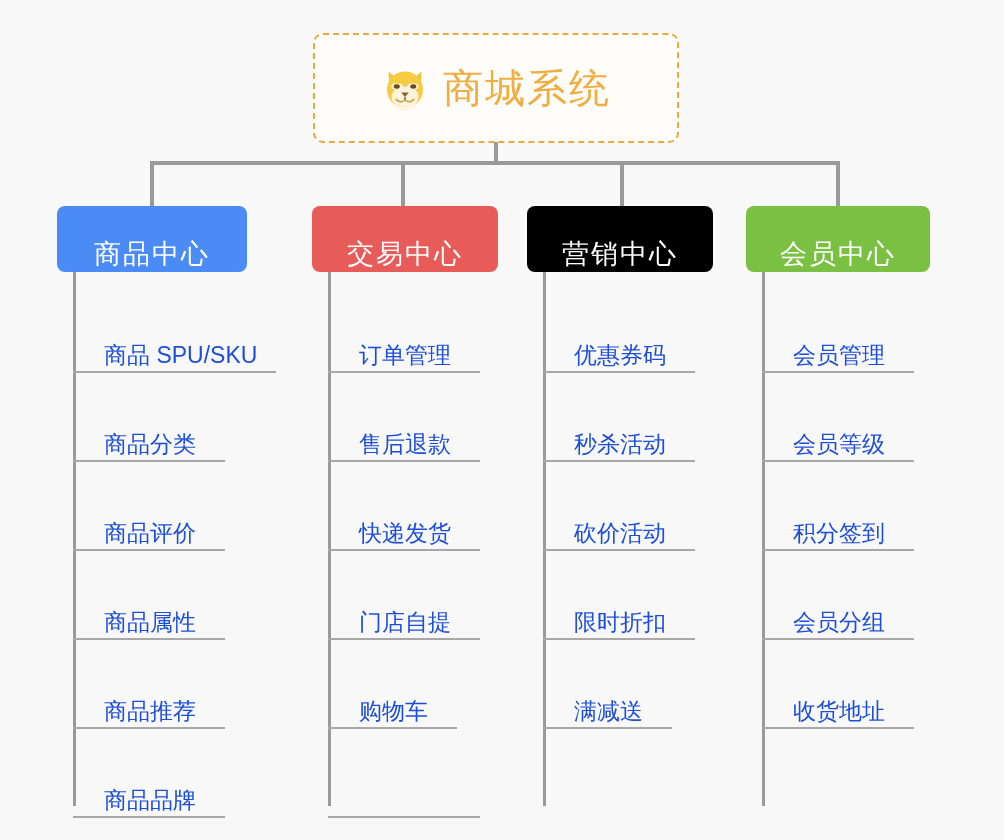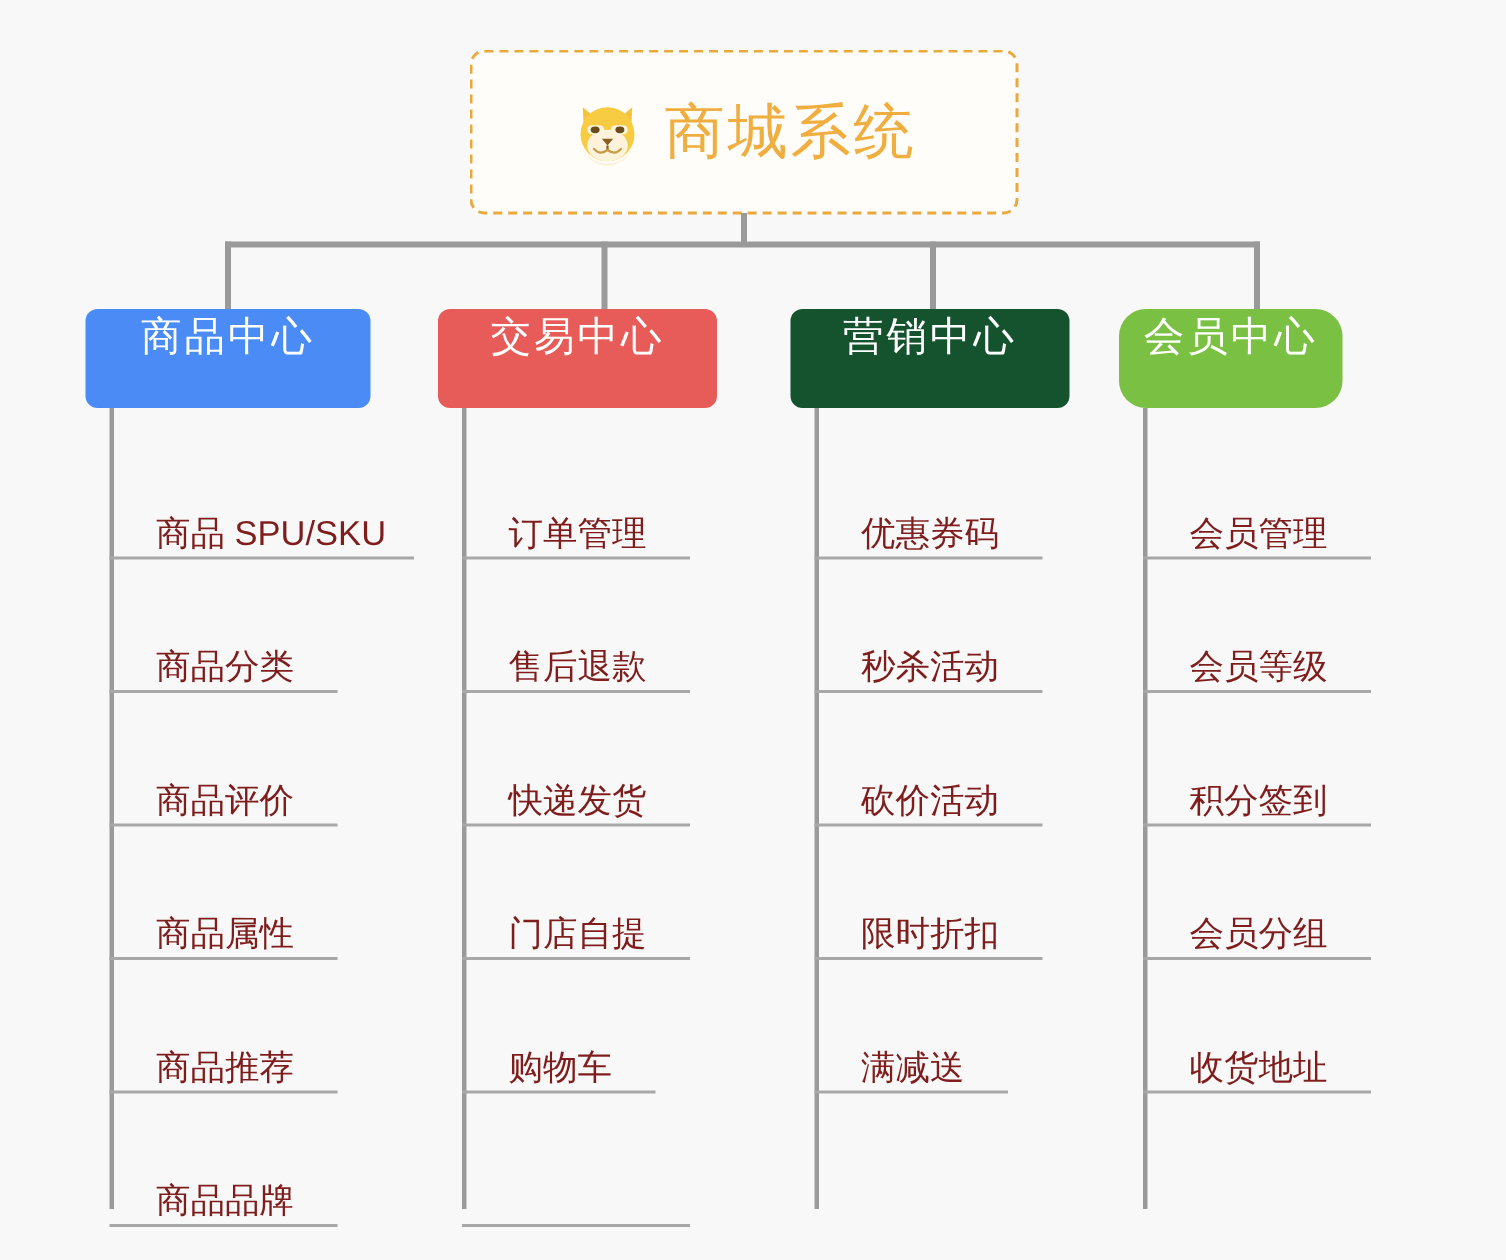--- a/index.html
+++ b/index.html
@@ -60,21 +60,21 @@
 
   
   .column {
     position: absolute;
     top: 206px;
   }
   .cat-header {
     height: 66px;
     border-radius: 8px;
     display: flex;
-    align-items: flex-start;
+    align-items: flex-end;
     justify-content: center;
     color: #ffffff;
     font-size: 27px;
     letter-spacing: 2px;
     white-space: nowrap;
   }
   .leaf-list {
     position: relative;
     margin-top: 0;
     padding-top: 12px;
@@ -98,21 +98,21 @@
     position: absolute;
     left: 0;
     bottom: 0;
     height: 2px;
     background: #a8a8a8;
   }
   .leaf-label {
     display: inline-block;
     padding: 0 14px 6px 31px;
     font-size: 23px;
-    color: #7f1d1d;
+    color: #1d4ed8;
     line-height: 1;
     white-space: nowrap;
   }
 </style>
 </head>
 <body>
 
 <div id="canvas">
 
   <div class="root-node">
@@ -167,21 +167,21 @@
         <div class="leaf-underline" style="width:152px;"></div>
         <span class="leaf-label">商品推荐</span>
       </div>
       <div class="leaf-item">
         <div class="leaf-underline" style="width:152px;"></div>
         <span class="leaf-label">商品品牌</span>
       </div>
     </div>
   </div>
 
-  <div class="column" style="left:292px; width:186px;">
+  <div class="column" style="left:312px; width:186px;">
     <div class="cat-header" style="width: 186px; background: rgb(231, 91, 88);">
       <span>交易中心</span>
     </div>
     <div class="leaf-list">
       <div class="spine" style="height:534px;"></div>
       <div class="leaf-item">
         <div class="leaf-underline" style="width:152px;"></div>
         <span class="leaf-label">订单管理</span>
       </div>
       <div class="leaf-item">
@@ -200,21 +200,21 @@
         <div class="leaf-underline" style="width:129px;"></div>
         <span class="leaf-label">购物车</span>
       </div>
       <div class="leaf-item">
         <div class="leaf-underline" style="width:152px;"></div>
       </div>
     </div>
   </div>
 
   <div class="column" style="left:527px; width:186px;">
-    <div class="cat-header" style="width: 186px; background: #14532d;">
+    <div class="cat-header" style="width: 186px; background: #000000;">
       <span>营销中心</span>
     </div>
     <div class="leaf-list">
       <div class="spine" style="height:534px;"></div>
       <div class="leaf-item">
         <div class="leaf-underline" style="width:152px;"></div>
         <span class="leaf-label">优惠券码</span>
       </div>
       <div class="leaf-item">
         <div class="leaf-underline" style="width:152px;"></div>
@@ -229,21 +229,21 @@
         <span class="leaf-label">限时折扣</span>
       </div>
       <div class="leaf-item">
         <div class="leaf-underline" style="width:129px;"></div>
         <span class="leaf-label">满减送</span>
       </div>
     </div>
   </div>
 
   <div class="column" style="left:746px; width:186px;">
-    <div class="cat-header" style="width: 149px; background: rgb(122, 192, 67); border-radius: 18px;">
+    <div class="cat-header" style="width: 184px; background: rgb(122, 192, 67);">
       <span>会员中心</span>
     </div>
     <div class="leaf-list">
       <div class="spine" style="height:534px;"></div>
       <div class="leaf-item">
         <div class="leaf-underline" style="width:152px;"></div>
         <span class="leaf-label">会员管理</span>
       </div>
       <div class="leaf-item">
         <div class="leaf-underline" style="width:152px;"></div>

